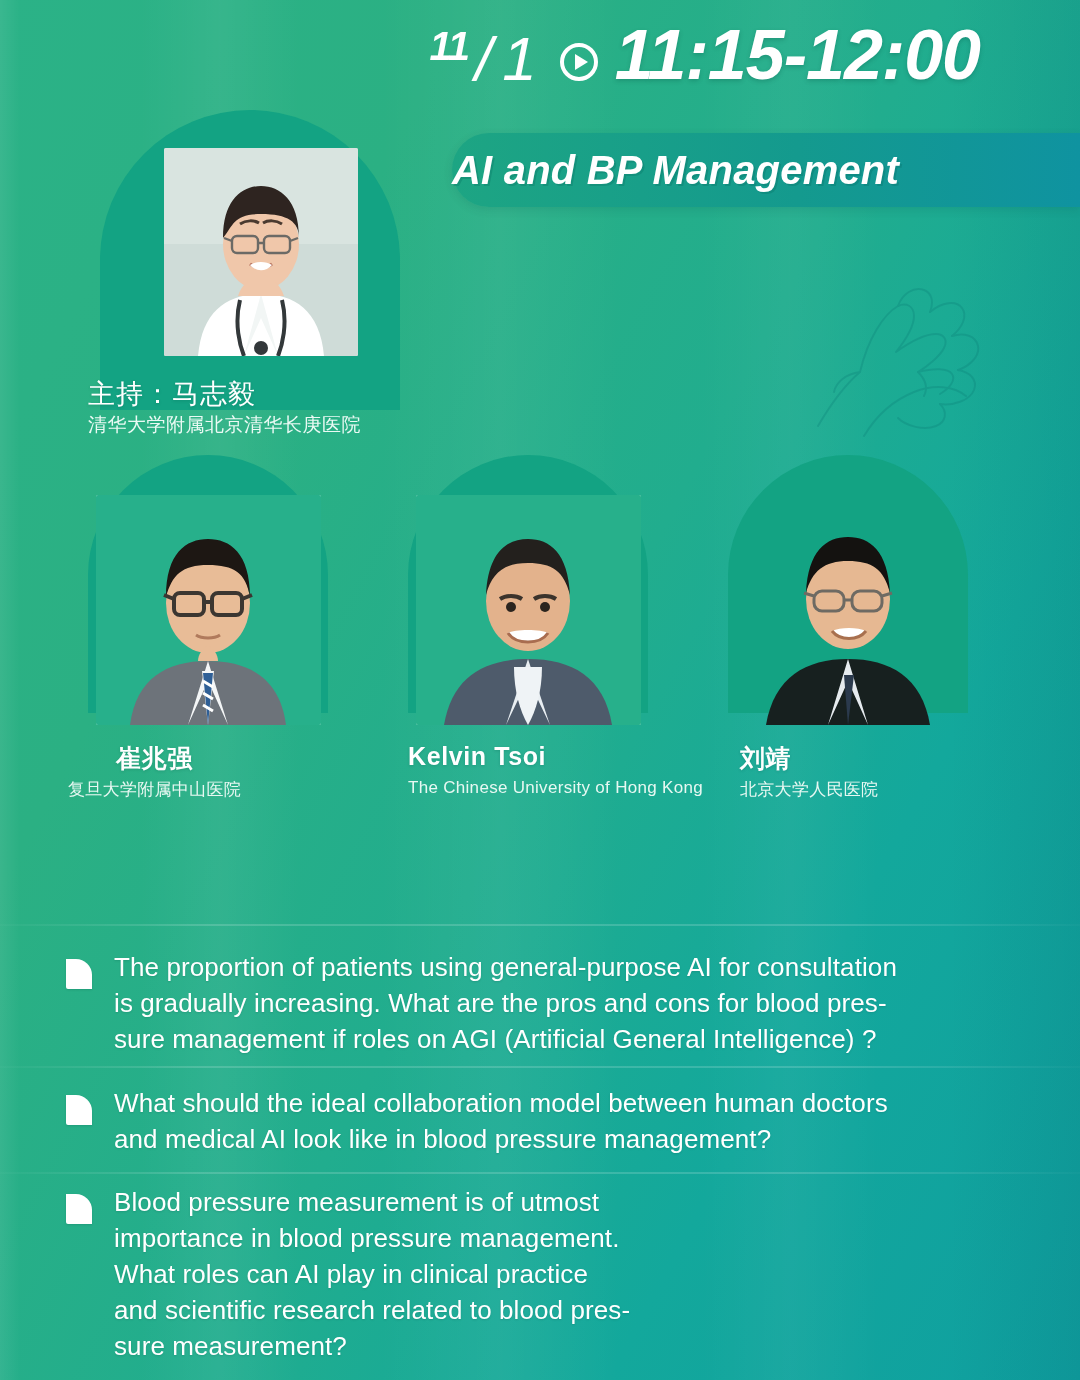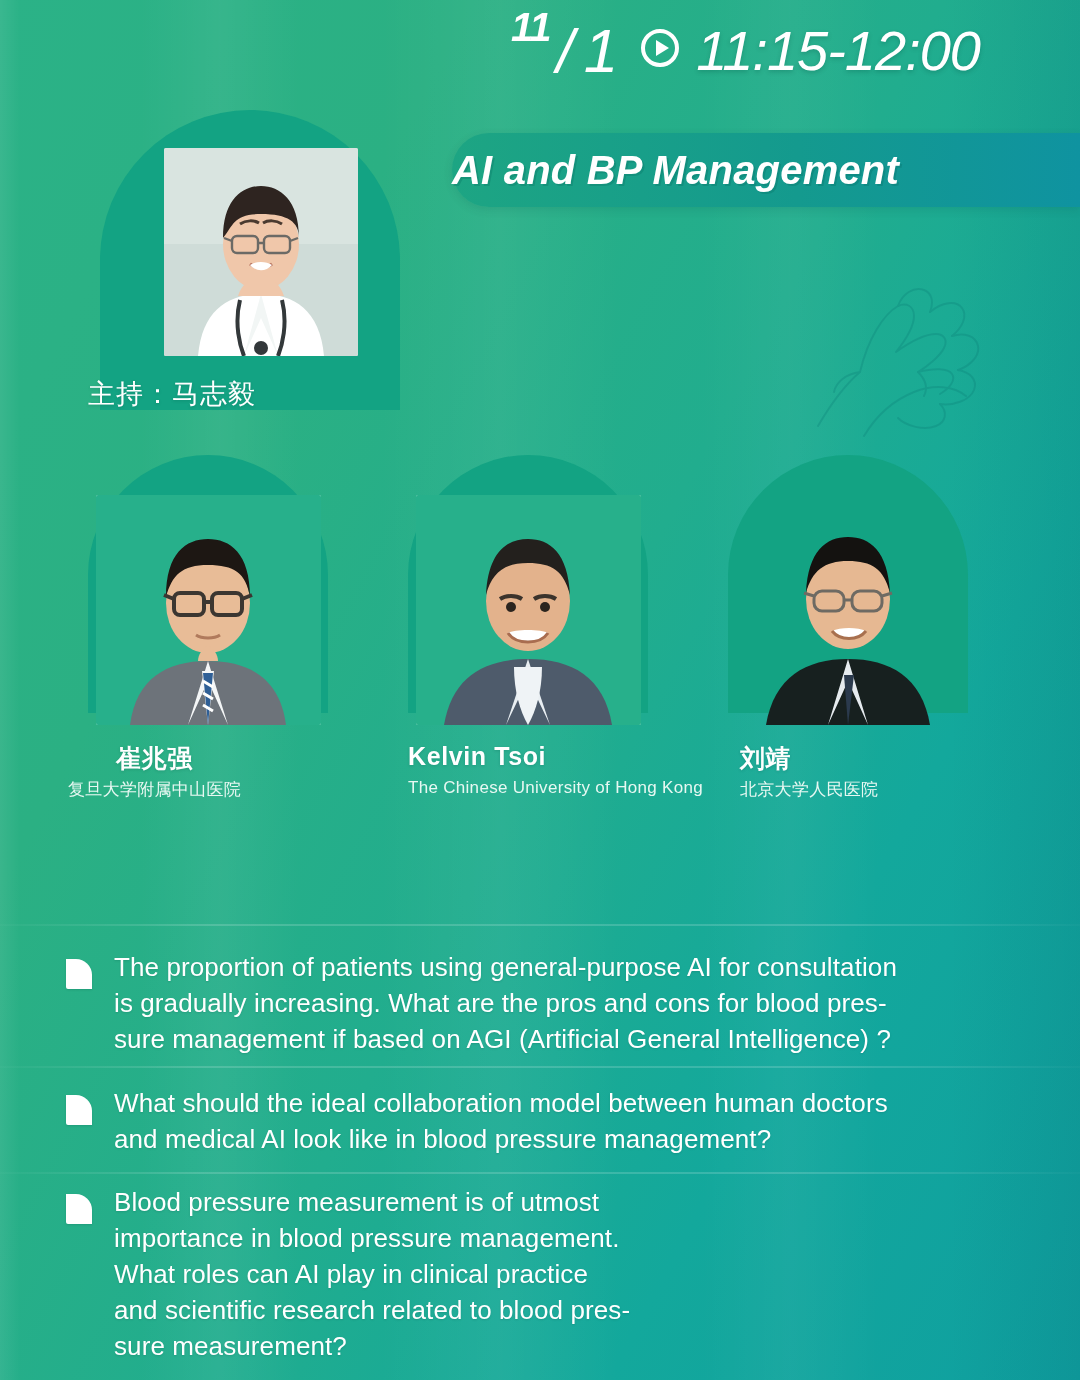--- a/index.html
+++ b/index.html
@@ -20,31 +20,31 @@
   .band.b1{left:0;width:20px;background:linear-gradient(90deg,rgba(255,255,255,.07),rgba(255,255,255,0));}
   .band.b2{left:140px;width:160px;background:linear-gradient(90deg,rgba(255,255,255,0),rgba(255,255,255,.055),rgba(255,255,255,0));}
   .band.b3{left:380px;width:240px;background:linear-gradient(90deg,rgba(255,255,255,0),rgba(255,255,255,.05),rgba(255,255,255,0));}
   .band.b4{left:700px;width:180px;background:linear-gradient(90deg,rgba(255,255,255,0),rgba(255,255,255,.04),rgba(255,255,255,0));}
   .band.b5{right:0;width:130px;background:linear-gradient(90deg,rgba(0,60,70,0),rgba(0,70,80,.10));}
 
   
   .header{position:absolute;left:0;top:0;width:1080px;height:120px;}
   .datetime{
     position:absolute;right:100px;top:22px;
-    display:flex;align-items:center;gap:0;color:#ffffff;
+    display:flex;align-items:flex-end;gap:0;color:#ffffff;
   }
   .d-month{
     font-size:40px;font-weight:700;font-style:italic;line-height:1;
     transform:translateY(-26px);letter-spacing:-1px;
   }
   .d-slash{font-size:62px;font-weight:300;font-style:italic;line-height:1;margin:0 10px 0 6px;transform:translateY(-2px);}
   .d-day{font-size:62px;font-weight:300;font-style:italic;line-height:1;transform:translateY(-2px);}
   .play-ico{margin:0 16px 10px 22px;flex:0 0 auto;}
   .d-time{
-    font-size:56px;font-weight:400;font-style:italic;line-height:1;
+    font-size:70px;font-weight:700;font-style:italic;line-height:1;
     letter-spacing:-1px;transform:translateY(-2px);
     text-shadow:0 2px 4px rgba(0,70,60,.25);
   }
 
   .title-pill{
     position:absolute;left:452px;top:133px;width:628px;height:74px;
     border-radius:37px 0 0 37px;
     background:linear-gradient(90deg,#1da583 0%,#149a8e 55%,#0f93a0 100%);
     display:flex;align-items:center;justify-content:flex-start;
     box-shadow:0 3px 10px rgba(0,60,60,.12);
@@ -186,20 +186,21 @@
         <rect x="100" y="88" width="26" height="17" rx="5"></rect>
         <path d="M94 95 L100 95"></path>
         <path d="M68 93 L60 90 M126 93 L134 90"></path>
       </g>
       <path d="M86 116 C91 120 103 120 108 116" stroke="#b5705c" stroke-width="3" fill="none"></path>
       <path d="M86 117 C92 113 102 113 108 117 C102 124 92 124 86 117 Z" fill="#ffffff"></path>
       <path d="M76 76 C82 72 90 72 95 75 M99 75 C104 72 112 72 118 76" stroke="#4a3a30" stroke-width="3" fill="none"></path>
     </svg>
   </div>
   <div class="mod-name">主持：马志毅</div>
+  <div class="mod-aff">清华大学附属北京清华长庚医院</div>
 
   <div class="sp s1">
     <div class="sp-arc"></div>
     <div class="sp-photo boxed">
       <svg viewBox="0 0 225 230" width="225" height="230">
         <rect width="225" height="230" fill="#27b08b"></rect>
         <path d="M34 230 C40 184 70 166 112 166 C154 166 184 184 190 230 Z" fill="#6d737a"></path>
         <path d="M112 166 L92 230 L112 186 L132 230 Z" fill="#f4f6f7"></path>
         <path d="M106 176 L112 230 L118 176 Z" fill="#f4f6f7"></path>
         <path d="M107 178 L112 230 L117 178 Z" fill="#2f5f96"></path>
@@ -266,21 +267,21 @@
 
   <div class="divider d-top"></div>
   <div class="divider d-mid1"></div>
   <div class="divider d-mid2"></div>
 
   <div class="bullets">
     <div class="bullet">
       <div class="b-ico"></div>
       <div class="b-txt">The proportion of patients using general-purpose AI for consultation
 is gradually increasing. What are the pros and cons for blood pres-
-sure management if based on AGI (Artificial General Intelligence) ?</div>
+sure management if roles on AGI (Artificial General Intelligence) ?</div>
     </div>
     <div class="bullet">
       <div class="b-ico"></div>
       <div class="b-txt">What should the ideal collaboration model between human doctors
 and medical AI look like in blood pressure management?</div>
     </div>
     <div class="bullet">
       <div class="b-ico"></div>
       <div class="b-txt">Blood pressure measurement is of utmost
 importance in blood pressure management.

